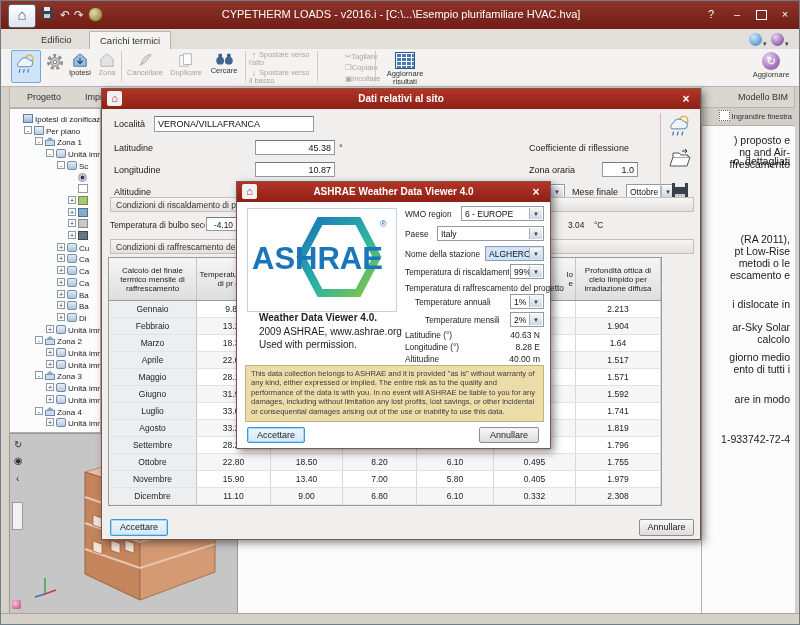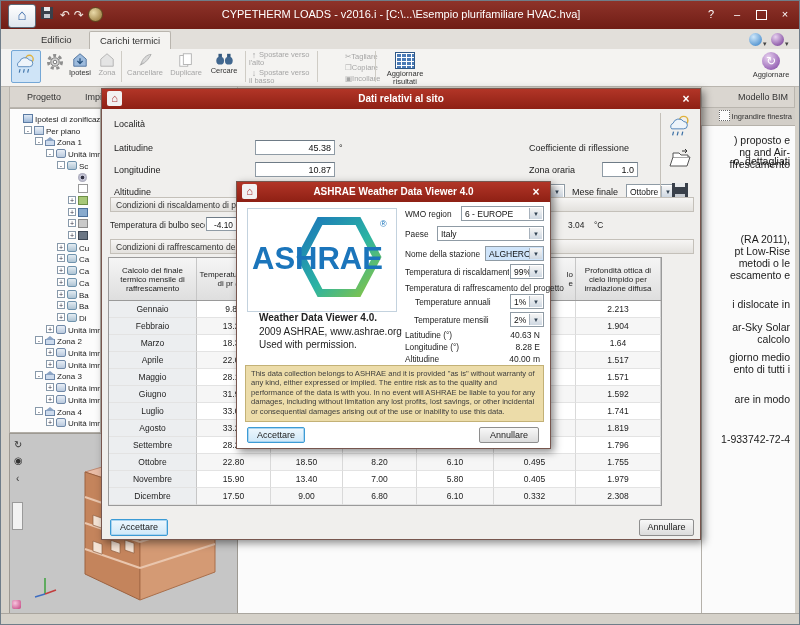--- a/index.html
+++ b/index.html
@@ -320,20 +320,21 @@
 
   <div class="abs bottomstrip"></div>
 
   <div class="abs dialog" style="left:100px;top:87px;width:600px;height:452px;z-index:10;">
     <div class="dlg-title">
       <span class="dico">⌂</span>
       <span>Dati relativi al sito</span>
       <span class="dclose">×</span>
     </div>
     <div class="abs lbl" style="left:12px;top:30px;">Località</div>
+    <div class="abs inp" style="left:52px;top:27px;width:160px;height:16px;">VERONA/VILLAFRANCA</div>
 
     <div class="abs lbl" style="left:12px;top:54px;">Latitudine</div>
     <div class="abs inp num" style="left:153px;top:51px;width:80px;height:15px;">45.38</div>
     <div class="abs lbl" style="left:237px;top:54px;">°</div>
     <div class="abs lbl" style="left:427px;top:54px;">Coefficiente di riflessione</div>
     <div class="abs inp num" style="left:524px;top:51px;width:56px;height:19px;margin-top:48px;">0.20</div>
 
     <div class="abs lbl" style="left:12px;top:76px;">Longitudine</div>
     <div class="abs inp num" style="left:153px;top:73px;width:80px;height:15px;">10.87</div>
     <div class="abs lbl" style="left:237px;top:76px;"></div>
@@ -488,21 +489,21 @@
             <div class="td td-month" style="width: 88px;">Novembre</div>
             <div class="td" style="width: 74px;">15.90</div>
             <div class="td" style="width: 72px;">13.40</div>
             <div class="td" style="width: 74px;">7.00</div>
             <div class="td" style="width: 77px;">5.80</div>
             <div class="td" style="width: 82px;">0.405</div>
             <div class="td" style="width: 85px;">1.979</div>
           </div>
           <div class="trow">
             <div class="td td-month" style="width: 88px;">Dicembre</div>
-            <div class="td" style="width: 74px;">17.50</div>
+            <div class="td" style="width: 74px;">11.10</div>
             <div class="td" style="width: 72px;">9.00</div>
             <div class="td" style="width: 74px;">6.80</div>
             <div class="td" style="width: 77px;">6.10</div>
             <div class="td" style="width: 82px;">0.332</div>
             <div class="td" style="width: 85px;">2.308</div>
           </div>
         </div>
     </div>
 
     <div class="abs btn focus" style="left:8px;top:430px;width:58px;height:17px;">Accettare</div>
@@ -537,21 +538,21 @@
     <div class="abs dd" style="left:224px;top:24px;width:83px;height:15px;">6 - EUROPE</div>
     <div class="ash-lbl" style="left:168px;top:47px;">Paese</div>
     <div class="abs dd" style="left:200px;top:44px;width:107px;height:15px;">Italy</div>
     <div class="ash-lbl" style="left:168px;top:67px;">Nome della stazione</div>
     <div class="abs dd sel" style="left:248px;top:64px;width:59px;height:15px;">ALGHERO</div>
     <div class="ash-lbl" style="left:168px;top:85px;width:104px;">Temperatura di riscaldamento di progetto</div>
     <div class="abs dd" style="left:273px;top:82px;width:34px;height:15px;">99%</div>
     <div class="ash-lbl" style="left:168px;top:101px;">Temperatura di raffrescamento del progetto</div>
     <div class="ash-lbl" style="left:178px;top:115px;">Temperature annuali</div>
     <div class="abs dd" style="left:273px;top:112px;width:34px;height:15px;">1%</div>
-    <div class="ash-lbl" style="left:177px;top:133px;">Temperature mensili</div>
+    <div class="ash-lbl" style="left:188px;top:133px;">Temperature mensili</div>
     <div class="abs dd" style="left:273px;top:130px;width:34px;height:15px;">2%</div>
     <div class="ash-lbl" style="left:168px;top:148px;">Latitudine (°)</div>
     <div class="ash-val" style="right:10px;top:148px;">40.63 N</div>
     <div class="ash-lbl" style="left:168px;top:160px;">Longitudine (°)</div>
     <div class="ash-val" style="right:10px;top:160px;">8.28 E</div>
     <div class="ash-lbl" style="left:168px;top:172px;">Altitudine</div>
     <div class="ash-val" style="right:10px;top:172px;">40.00 m</div>
 
     <div class="disclaimer">This data collection belongs to ASHRAE and it is provided "as is" without warranty of any kind, either expressed or implied. The entire risk as to the quality and performance of the data is with you. In no event will ASHRAE be liable to you for any damages, including without limitation any lost profits, lost savings, or other incidental or consequential damages arising out of the use or inability to use this data.</div>
     <div class="abs btn focus" style="left:10px;top:245px;width:58px;height:16px;">Accettare</div>

